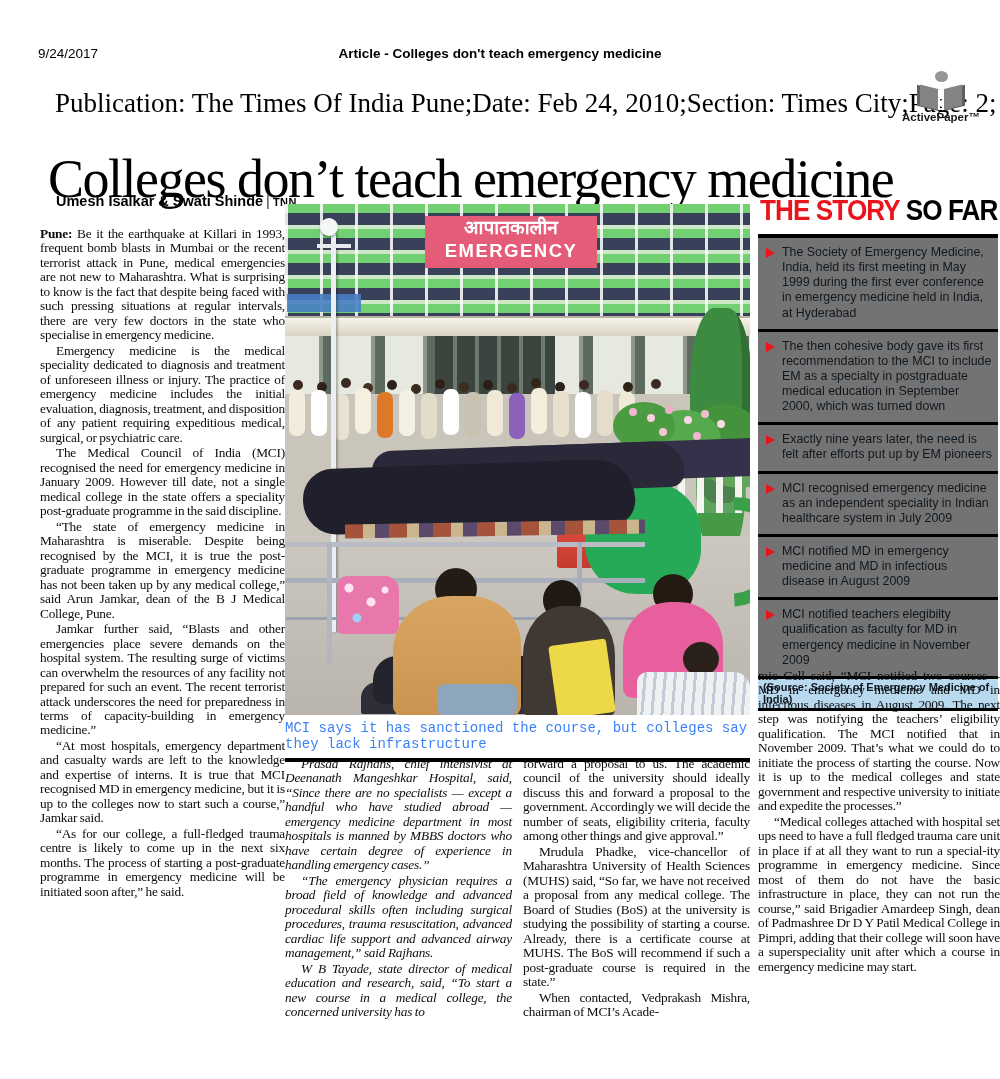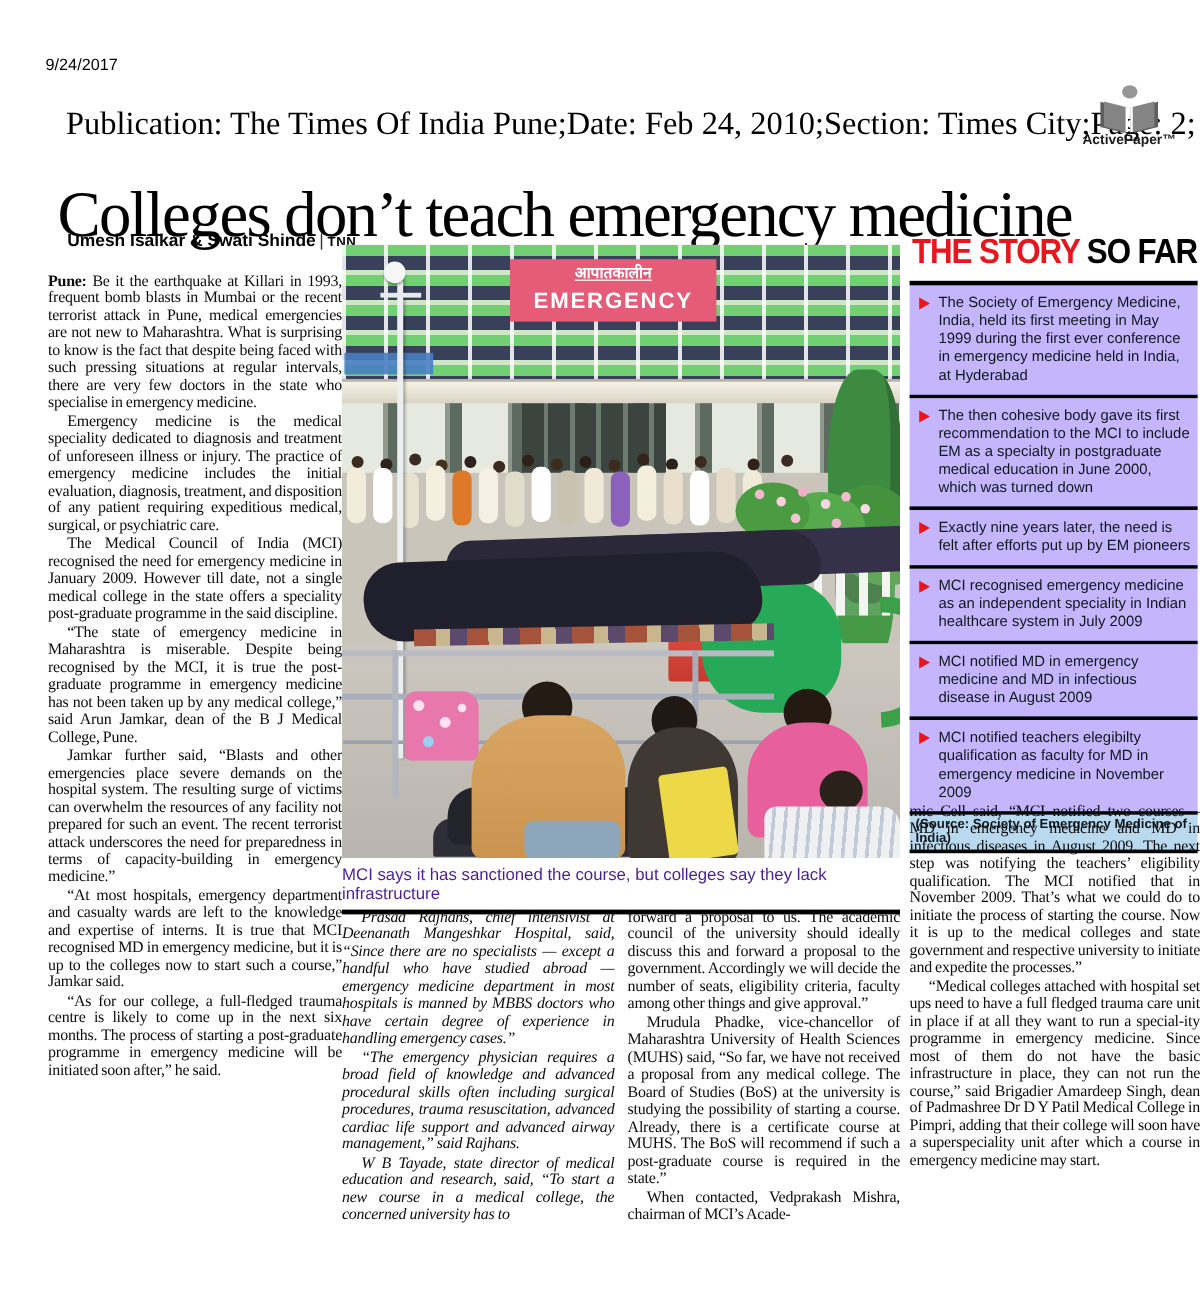--- a/index.html
+++ b/index.html
@@ -46,21 +46,21 @@
   .photo{position:absolute;left:285px;top:180px;width:465px;height:511px;overflow:hidden;
         background:#cac5bb;}
   .ph{position:absolute;}
   .ph-wrap{position:absolute;inset:0;filter:blur(.6px) saturate(1.05);}
   .ph-building{left:0;top:0;width:465px;height:112px;
       background:
         repeating-linear-gradient(90deg, rgba(255,255,255,.85) 0 3px, rgba(255,255,255,0) 3px 35px),
         repeating-linear-gradient(180deg,#74cf74 0 9px,#394059 9px 21px,#cfe8c8 21px 25px);}
   .ph-sign{left:140px;top:12px;width:172px;height:52px;background:#e45c77;color:#fff;
       text-align:center;font-family:"Liberation Sans",sans-serif;font-weight:bold;z-index:3;}
-  .ph-sign-hindi{font-size:13px;line-height:24px;text-decoration:underline;}
+  .ph-sign-hindi{font-size:19px;line-height:24px;}
   .ph-sign-en{font-size:18.5px;line-height:21px;letter-spacing:1.5px;}
   .ph-bluesign{left:2px;top:90px;width:74px;height:18px;background:#4a7ec0;opacity:.9;}
   .ph-awning{left:0;top:112px;width:465px;height:18px;background:linear-gradient(#f6f3e8,#d9d4c6);
       border-top:2px solid #b9b4a6;}
   .ph-entrance{left:0;top:132px;width:465px;height:58px;
       background:repeating-linear-gradient(90deg,#e6e9df 0 34px,#8e998c 34px 38px,#5d6a60 38px 48px,#e6e9df 48px 52px);}
   .ph-doors{left:150px;top:132px;width:120px;height:58px;
       background:repeating-linear-gradient(90deg,#3c4440 0 18px,#6d7a70 18px 22px);}
   .ph-tree{left:405px;top:104px;width:62px;height:195px;border-radius:40%;background:#3f8a43;
       box-shadow:inset -10px -24px 0 #336e36, 0 58px 0 -6px #48984a;}
@@ -114,43 +114,44 @@
   .ph-man-mid-head{left:258px;top:376px;width:38px;height:40px;background:#1f1813;border-radius:50%;}
   .ph-folder{left:268px;top:438px;width:58px;height:74px;background:#ecd94e;transform:rotate(-8deg);border-radius:4px;}
   .ph-man-pink{left:338px;top:398px;width:100px;height:96px;background:#e2619c;border-radius:48% 44% 8% 10%;}
   .ph-man-pink-head{left:368px;top:370px;width:40px;height:40px;background:#241a12;border-radius:50%;}
   .ph-man-stripe{left:352px;top:468px;width:113px;height:44px;border-radius:10px 16px 0 0;
       background:repeating-linear-gradient(95deg,#eef0f2 0 7px,#c3cad6 7px 10px);}
   .ph-man-stripe-head{left:398px;top:438px;width:36px;height:34px;background:#2a211a;border-radius:50%;}
 
   
   .photo-caption{position:absolute;left:285px;top:694px;width:465px;
-      font-family:Liberation Sans, sans-serif;font-size:14px;color:#4c1d95;
+      font-family:Liberation Mono, monospace;font-size:14px;color:#3b82f6;
       padding:2px 0 6px;border-bottom:4px solid #000;}
 
   
   .sidebar{position:absolute;left:758px;top:170px;width:240px;font-family:"Liberation Sans",sans-serif;}
   .story-title{font-weight:900;font-size:29px;letter-spacing:-1px;transform:scaleX(.9);
       transform-origin:left;white-space:nowrap;margin:0 0 7px 2px;color:#000;}
   .story-title .accent{color:#e8151d;}
   .story-list{border-top:4px solid #000;}
-  .story-item{display:flex;gap:7px;background:#c4b5fd;padding:7px 6px 8px 8px;border-bottom:3px solid #000;}
+  .story-item{display:flex;gap:7px;background:#737373;padding:7px 6px 8px 8px;border-bottom:3px solid #000;}
   .story-bullet{flex:0 0 auto;width:0;height:0;margin-top:3px;
       border-left:9px solid #e8151d;border-top:5px solid transparent;border-bottom:5px solid transparent;}
   .story-text{font-size:12.4px;line-height:1.22;font-weight:500;color:#10181f;}
   .story-source{background:#b9d9ef;border-bottom:3px solid #000;font-size:11px;font-weight:bold;
       color:#10181f;padding:2px 5px 3px;}
 </style>
 </head>
 <body>
 
 <div class="page">
 
   <div class="print-header">
     <span class="print-date">9/24/2017</span>
+    <span class="print-doc-title">Article - Colleges don't teach emergency medicine</span>
   </div>
 
   <div class="meta-line">Publication: The Times Of India Pune;Date: Feb 24, 2010;Section: Times City;Page: 2;</div>
 
   <div class="ap-logo">
     <div class="ap-book">
       <div class="ap-head"></div>
       <div class="ap-page-l"></div>
       <div class="ap-page-r"></div>
     </div>
@@ -219,21 +220,21 @@
 
   <div class="sidebar">
     <h2 class="story-title"><span class="accent">THE STORY</span><span> SO FAR</span></h2>
     <div class="story-list">
       <div class="story-item">
         <span class="story-bullet"></span>
         <span class="story-text">The Society of Emergency Medicine, India, held its first meeting in May 1999 during the first ever conference in emergency medicine held in India, at Hyderabad</span>
       </div>
       <div class="story-item">
         <span class="story-bullet"></span>
-        <span class="story-text">The then cohesive body gave its first recommendation to the MCI to include EM as a specialty in postgraduate medical education in June 2000, which was turned down</span>
+        <span class="story-text">The then cohesive body gave its first recommendation to the MCI to include EM as a specialty in postgraduate medical education in September 2000, which was turned down</span>
       </div>
       <div class="story-item">
         <span class="story-bullet"></span>
         <span class="story-text">Exactly nine years later, the need is felt after efforts put up by EM pioneers</span>
       </div>
       <div class="story-item">
         <span class="story-bullet"></span>
         <span class="story-text">MCI recognised emergency medicine as an independent speciality in Indian healthcare system in July 2009</span>
       </div>
       <div class="story-item">

